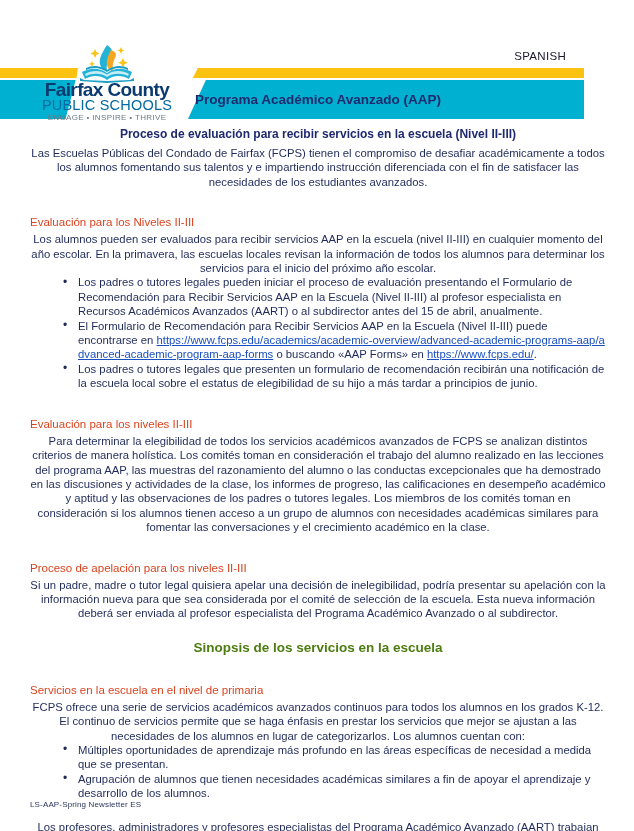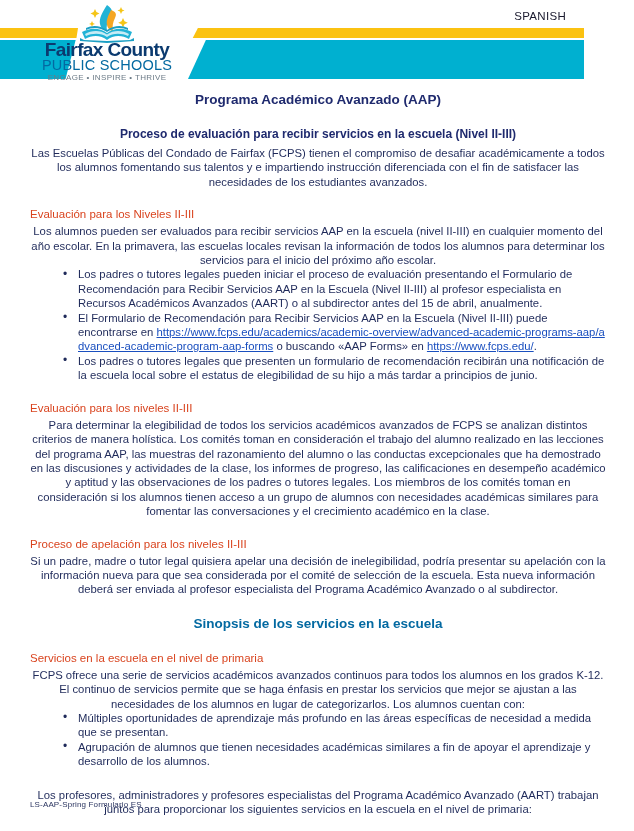--- a/index.html
+++ b/index.html
@@ -12,20 +12,21 @@
     color: #1f2a5a;
     position: relative;
     overflow: hidden;
   }
 
   
   .header {
     position: relative;
     height: 86px;
     width: 584px;
+    margin-top: 40px;
   }
   .spanish-label {
     position: absolute;
     right: 18px;
     top: 10px;
     font-size: 11.5px;
     letter-spacing: 0.3px;
     color: #1a1a2e;
     font-family: "Liberation Sans", sans-serif;
   }
@@ -128,36 +129,36 @@
     font-weight: 700;
     text-align: center;
     color: #1f2a6e;
     margin: 16px 0 0 0;
     line-height: 18px;
   }
   h2.section-center {
     font-size: 13.5px;
     font-weight: 700;
     text-align: center;
-    color: #0369a1;
+    color: #4d7c0f;
     margin: 18px 0 0 0;
     line-height: 18px;
   }
   p.body-text {
     font-size: 11.3px;
     line-height: 14.4px;
     color: #1f2a5a;
     margin: 3px 0 0 0;
     text-align: center;
   }
   h3.section-head {
     font-size: 11.5px;
     font-weight: 400;
     color: #d9441f;
-    margin: 18px 0 0 0;
+    margin: 26px 0 0 0;
     line-height: 14px;
   }
   ul.bullets {
     margin: 0;
     padding: 0 0 0 33px;
     list-style: none;
   }
   ul.bullets li {
     font-size: 11.3px;
     line-height: 14.4px;
@@ -245,13 +246,13 @@
   <h2 class="section-center">Sinopsis de los servicios en la escuela</h2>
   <h3 class="section-head">Servicios en la escuela en el nivel de primaria</h3>
   <p class="body-text">FCPS ofrece una serie de servicios académicos avanzados continuos para todos los alumnos en los grados K-12. El continuo de servicios permite que se haga énfasis en prestar los servicios que mejor se ajustan a las necesidades de los alumnos en lugar de categorizarlos. Los alumnos cuentan con:</p>
   <ul class="bullets">
     <li>Múltiples oportunidades de aprendizaje más profundo en las áreas específicas de necesidad a medida que se presentan.</li>
     <li>Agrupación de alumnos que tienen necesidades académicas similares a fin de apoyar el aprendizaje y desarrollo de los alumnos.</li>
   </ul>
   <p class="body-text" style="margin-top:19px;">Los profesores, administradores y profesores especialistas del Programa Académico Avanzado (AART) trabajan juntos para proporcionar los siguientes servicios en la escuela en el nivel de primaria:</p>
 </div>
 
-<div class="footer">LS-AAP-Spring Formulario ES</div>
+<div class="footer">LS-AAP-Spring Newsletter ES</div>
 
 </body></html>

